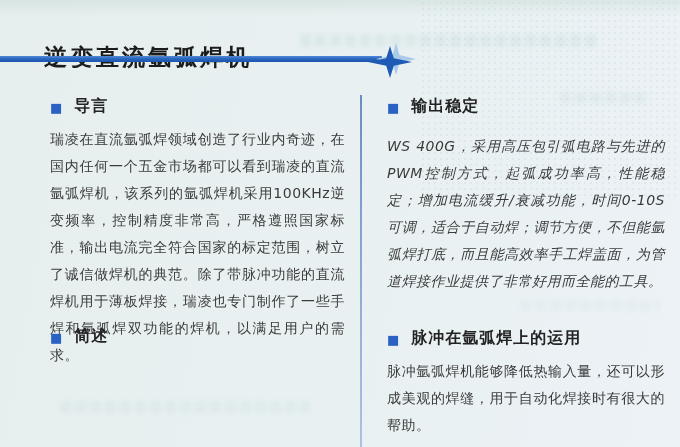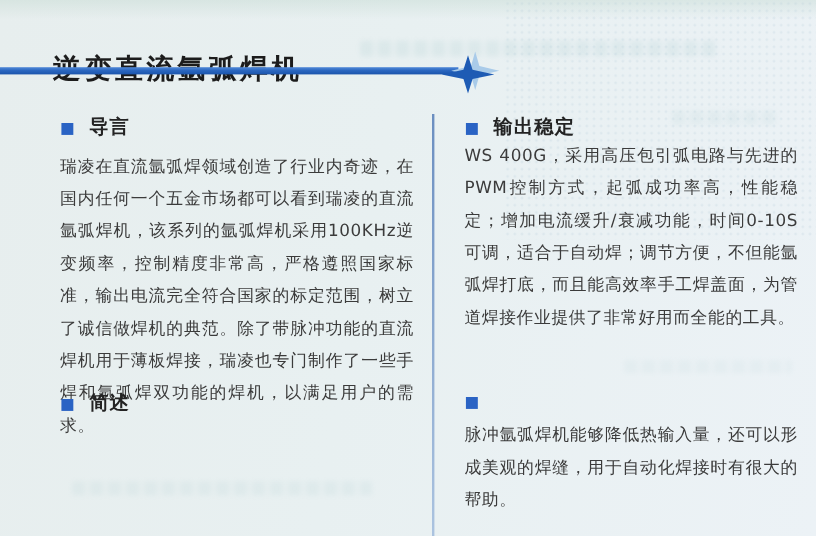--- a/index.html
+++ b/index.html
@@ -118,26 +118,27 @@
       <span>简述</span>
     </div>
   </div>
 
   <div class="section" id="sec-product">
     <div class="sec-head">
       <span class="bullet" style="color:#2a63c4;">■</span>
       <span>输出稳定</span>
     </div>
     <div class="sec-body">
-      <p style="margin-top:0;">WS 400G，采用高压包引弧电路与先进的PWM控制方式，起弧成功率高，性能稳定；增加电流缓升/衰减功能，时间0-10S可调，适合于自动焊；调节方便，不但能氩弧焊打底，而且能高效率手工焊盖面，为管道焊接作业提供了非常好用而全能的工具。</p>
+      <p style="margin-top:16px;font-style:italic;">WS 400G，采用高压包引弧电路与先进的PWM控制方式，起弧成功率高，性能稳定；增加电流缓升/衰减功能，时间0-10S可调，适合于自动焊；调节方便，不但能氩弧焊打底，而且能高效率手工焊盖面，为管道焊接作业提供了非常好用而全能的工具。</p>
     </div>
   </div>
 
   <div class="section" id="sec-pulse">
     <div class="sec-head">
       <span class="bullet" style="color:#2a63c4;">■</span>
+      <span>脉冲在氩弧焊上的运用</span>
     </div>
     <div class="sec-body">
       <p>脉冲氩弧焊机能够降低热输入量，还可以形成美观的焊缝，用于自动化焊接时有很大的帮助。</p>
     </div>
   </div>
 
 </div>
 
 </body></html>

